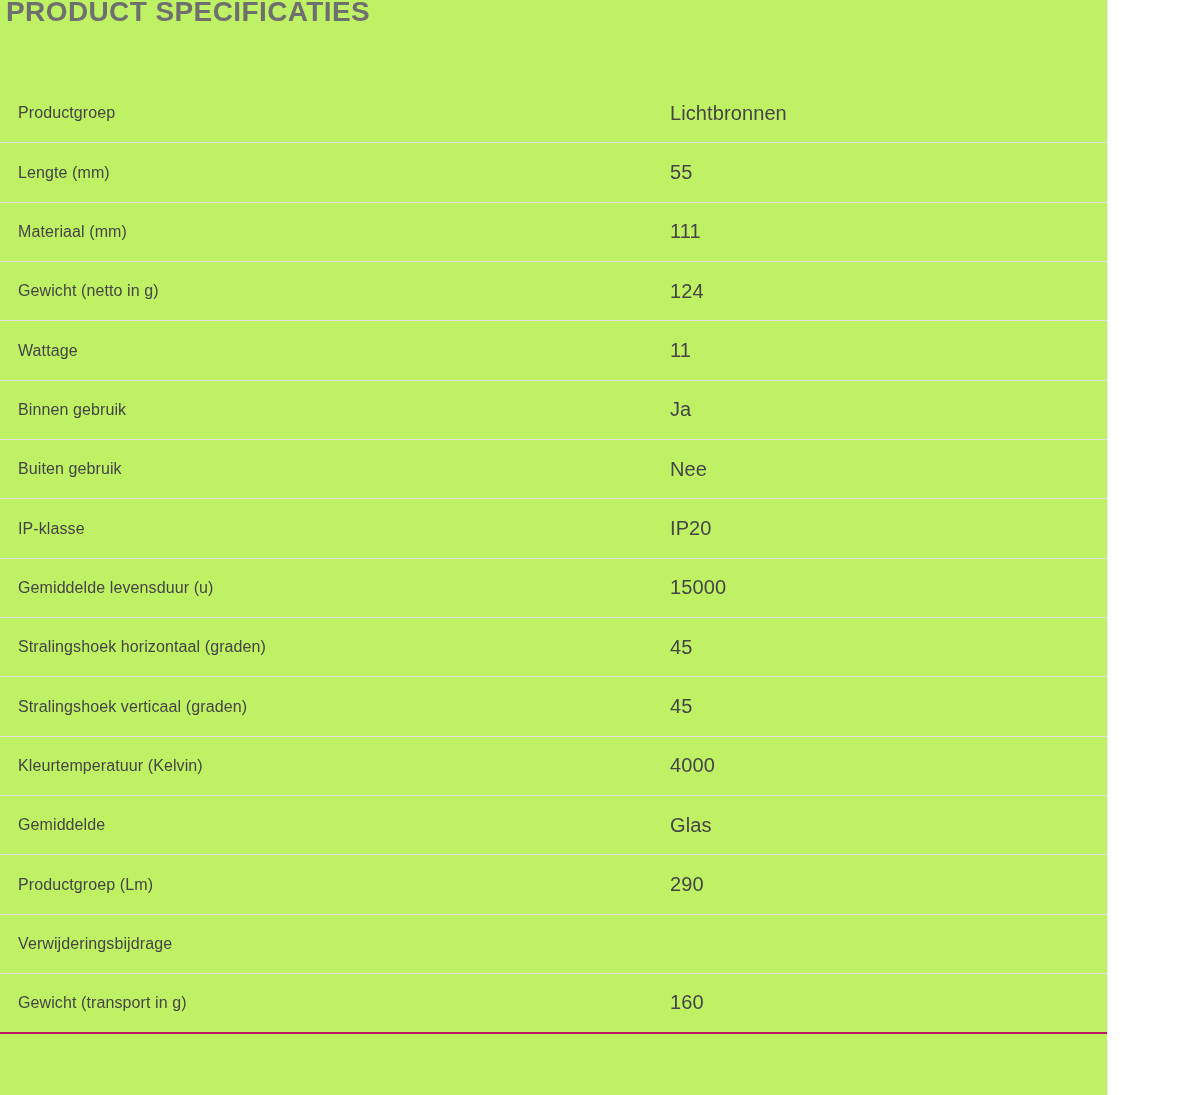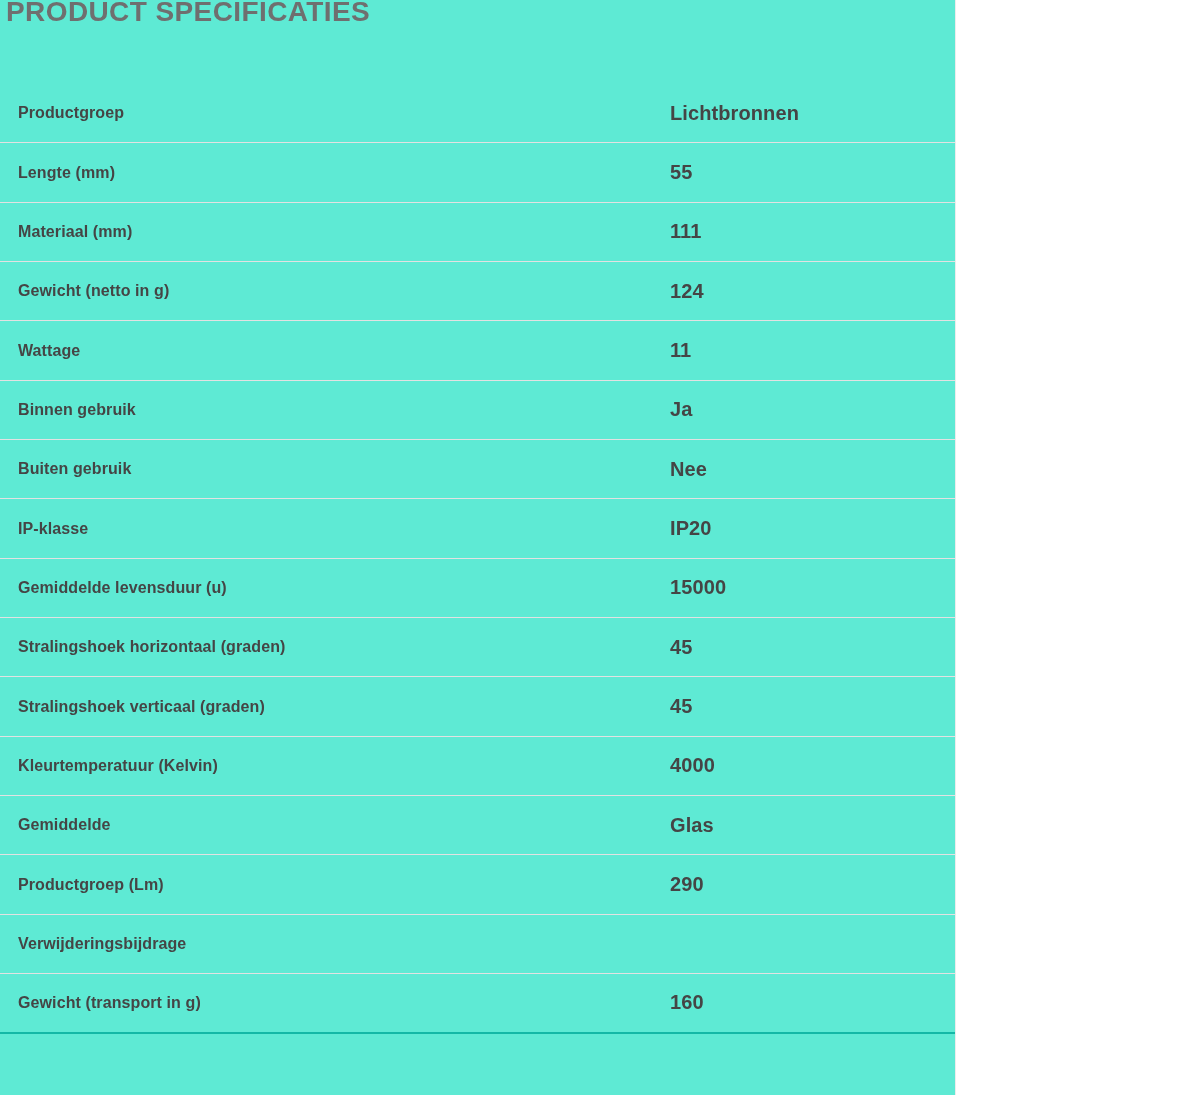--- a/index.html
+++ b/index.html
@@ -2,23 +2,23 @@
 <html><head>
 <meta charset="utf-8">
 <style>
   * { margin: 0; padding: 0; box-sizing: border-box; }
   html, body {
     background: #ffffff;
     font-family: "Liberation Sans", sans-serif;
   }
   .page {
     position: relative;
-    width: 956px;
+    width: 1108px;
     height: 1095px;
-    background: #5eead4;
+    background: #bef264;
     border-right: 1px solid #ececec;
     overflow: hidden;
   }
   .page-title {
     position: absolute;
     top: -4px;
     left: 6px;
     font-size: 28px;
     line-height: 32px;
     font-weight: 600;
@@ -30,24 +30,23 @@
     position: absolute;
     top: 84px;
     left: 0;
     right: 0;
   }
   .spec-row {
     display: flex;
     align-items: center;
     height: 59.35px;
     border-bottom: 1px solid #e2e2e2;
-    font-weight: bold;
   }
   .spec-row:last-child {
-    border-bottom: 2px solid #14b8a6;
+    border-bottom: 2px solid #be185d;
   }
   .spec-label {
     width: 670px;
     padding-left: 18px;
     font-size: 16px;
     color: #454545;
     letter-spacing: 0.1px;
   }
   .spec-value {
     flex: 1;

